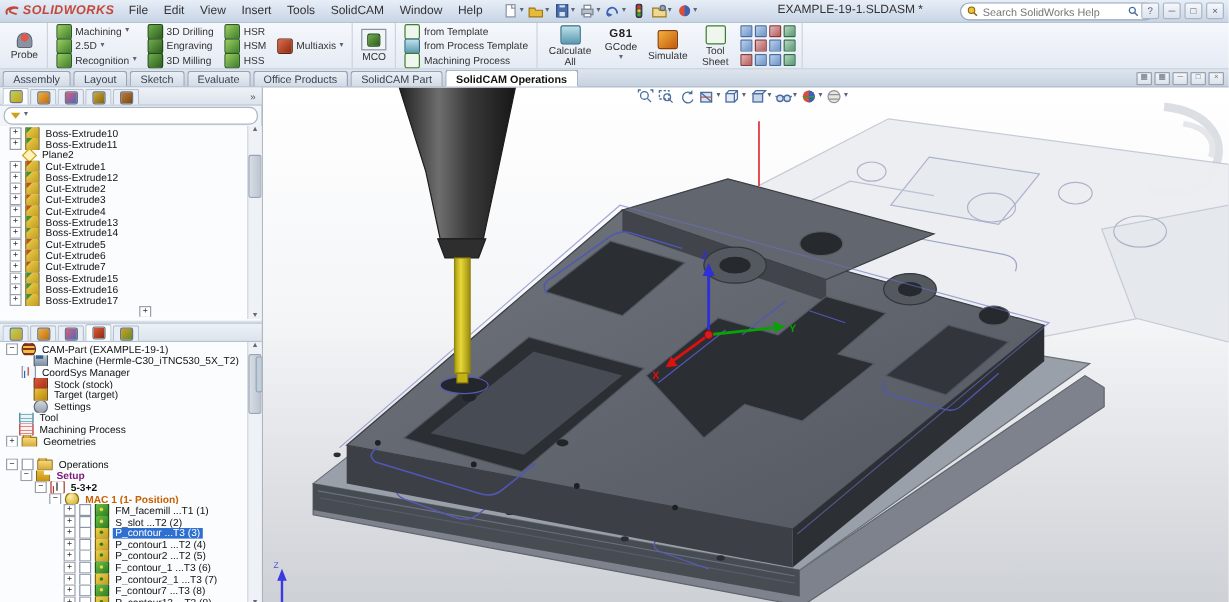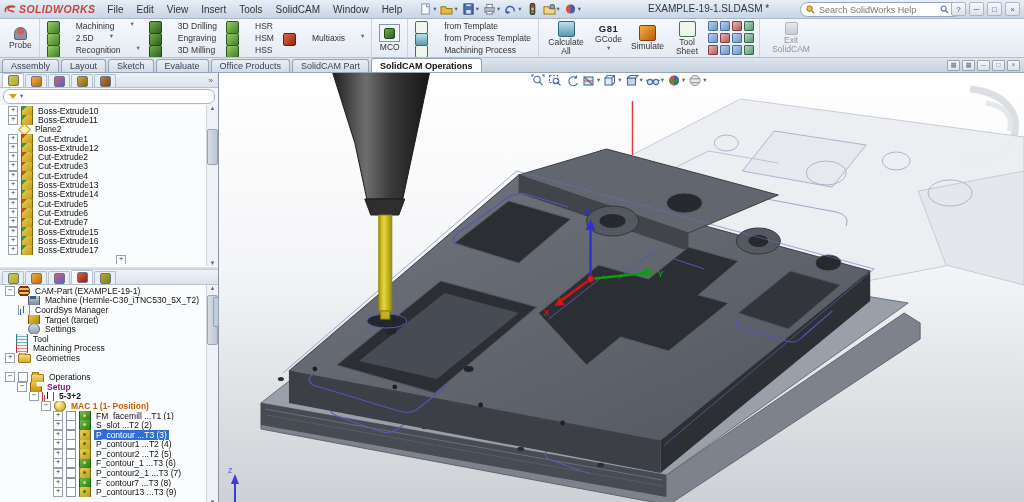--- a/index.html
+++ b/index.html
@@ -23,21 +23,21 @@
   .search-box svg{width:9px;height:9px}
   .win-controls{position:absolute;right:4px;top:2px;display:flex;gap:3px;align-items:center}
   .win-btn{width:13px;height:12px;display:flex;align-items:center;justify-content:center;
            font-size:8px;color:#55606f;border:1px solid #aab6c6;border-radius:2px;
            background:linear-gradient(#f6f8fb,#dbe3ed)}
   
   .ribbon{height:38px;background:linear-gradient(#f5f8fc,#e5ebf4);border-bottom:1px solid #b5c0cf;
           display:flex;align-items:stretch;padding:0 2px;overflow:hidden}
   .rgroup{display:flex;align-items:center;padding:0 5px;border-right:1px solid #ccd4e0;gap:5px}
   .stack{display:flex;flex-direction:column;justify-content:center;gap:1px}
-  .sbtn{display:flex;align-items:flex-start;gap:16px;font-size:8.5px;color:#333;height:11px;padding:0 2px;white-space:nowrap}
+  .sbtn{display:flex;align-items:center;gap:3px;font-size:8.5px;color:#333;height:11px;padding:0 2px;white-space:nowrap}
   .bigbtn{display:flex;flex-direction:column;align-items:center;justify-content:center;gap:1px;
           font-size:8.5px;color:#333;text-align:center;line-height:1.05;padding:0 2px;white-space:nowrap}
   .ri{width:11px;height:11px;border-radius:2px;flex:none}
   .ri-lg{width:15px;height:14px;border-radius:2px;flex:none}
   .ri-green{background:linear-gradient(135deg,#9ccf5e,#3e7d2e);border:1px solid #2a5a1e}
   .ri-green2{background:linear-gradient(135deg,#6fae49,#2e5e22);border:1px solid #1e4a16}
   .ri-gold{background:linear-gradient(135deg,#f0d24a,#b8901c);border:1px solid #7d6510}
   .ri-pen{background:linear-gradient(135deg,#e06a4a,#8a2a10);border:1px solid #641e08}
   .ri-orange{background:linear-gradient(135deg,#f5b03a,#c05a10);border:1px solid #8a3c08}
   .ri-teal{background:linear-gradient(#bfe0ea,#5a9ab0);border:1px solid #2e6a80}
@@ -337,26 +337,20 @@
         <span class="sg"></span>
         <span class="sg"></span>
         <span class="sg"></span>
         <span class="sg"></span>
         <span class="sg"></span>
         <span class="sg"></span>
         <span class="sg"></span>
         <span class="sg"></span>
       </div>
   </div>
-  <div class="rgroup" style="border-right:none">
-    <div class="bigbtn dis">
-      <span class="ri ri-gray"></span>
-      <span style="width:48px;white-space:normal">Exit SolidCAM</span>
-    </div>
-  </div>
   <div style="flex:1"></div>
 </div>
 
 <div class="tabbar">
   <div id="tabs" style="display:flex;align-items:flex-end">
       <div class="tab">Assembly</div>
       <div class="tab">Layout</div>
       <div class="tab">Sketch</div>
       <div class="tab">Evaluate</div>
       <div class="tab">Office Products</div>
@@ -519,20 +513,25 @@
         </div>
         <div class="trow" style="padding-left: 17px;">
           <span class="exp none"></span>
           <span class="ticon i-machine"></span>
           <span class="tlabel">Machine (Hermle-C30_iTNC530_5X_T2)</span>
         </div>
         <div class="trow" style="padding-left: 7px;">
           <span class="exp none"></span>
           <span class="ticon i-coordsys"></span>
           <span class="tlabel">CoordSys Manager</span>
+        </div>
+        <div class="trow" style="padding-left: 17px;">
+          <span class="exp none"></span>
+          <span class="ticon i-stock"></span>
+          <span class="tlabel">Stock (stock)</span>
         </div>
         <div class="trow" style="padding-left: 17px;">
           <span class="exp none"></span>
           <span class="ticon i-target"></span>
           <span class="tlabel">Target (target)</span>
         </div>
         <div class="trow" style="padding-left: 17px;">
           <span class="exp none"></span>
           <span class="ticon i-settings"></span>
           <span class="tlabel">Settings</span>

